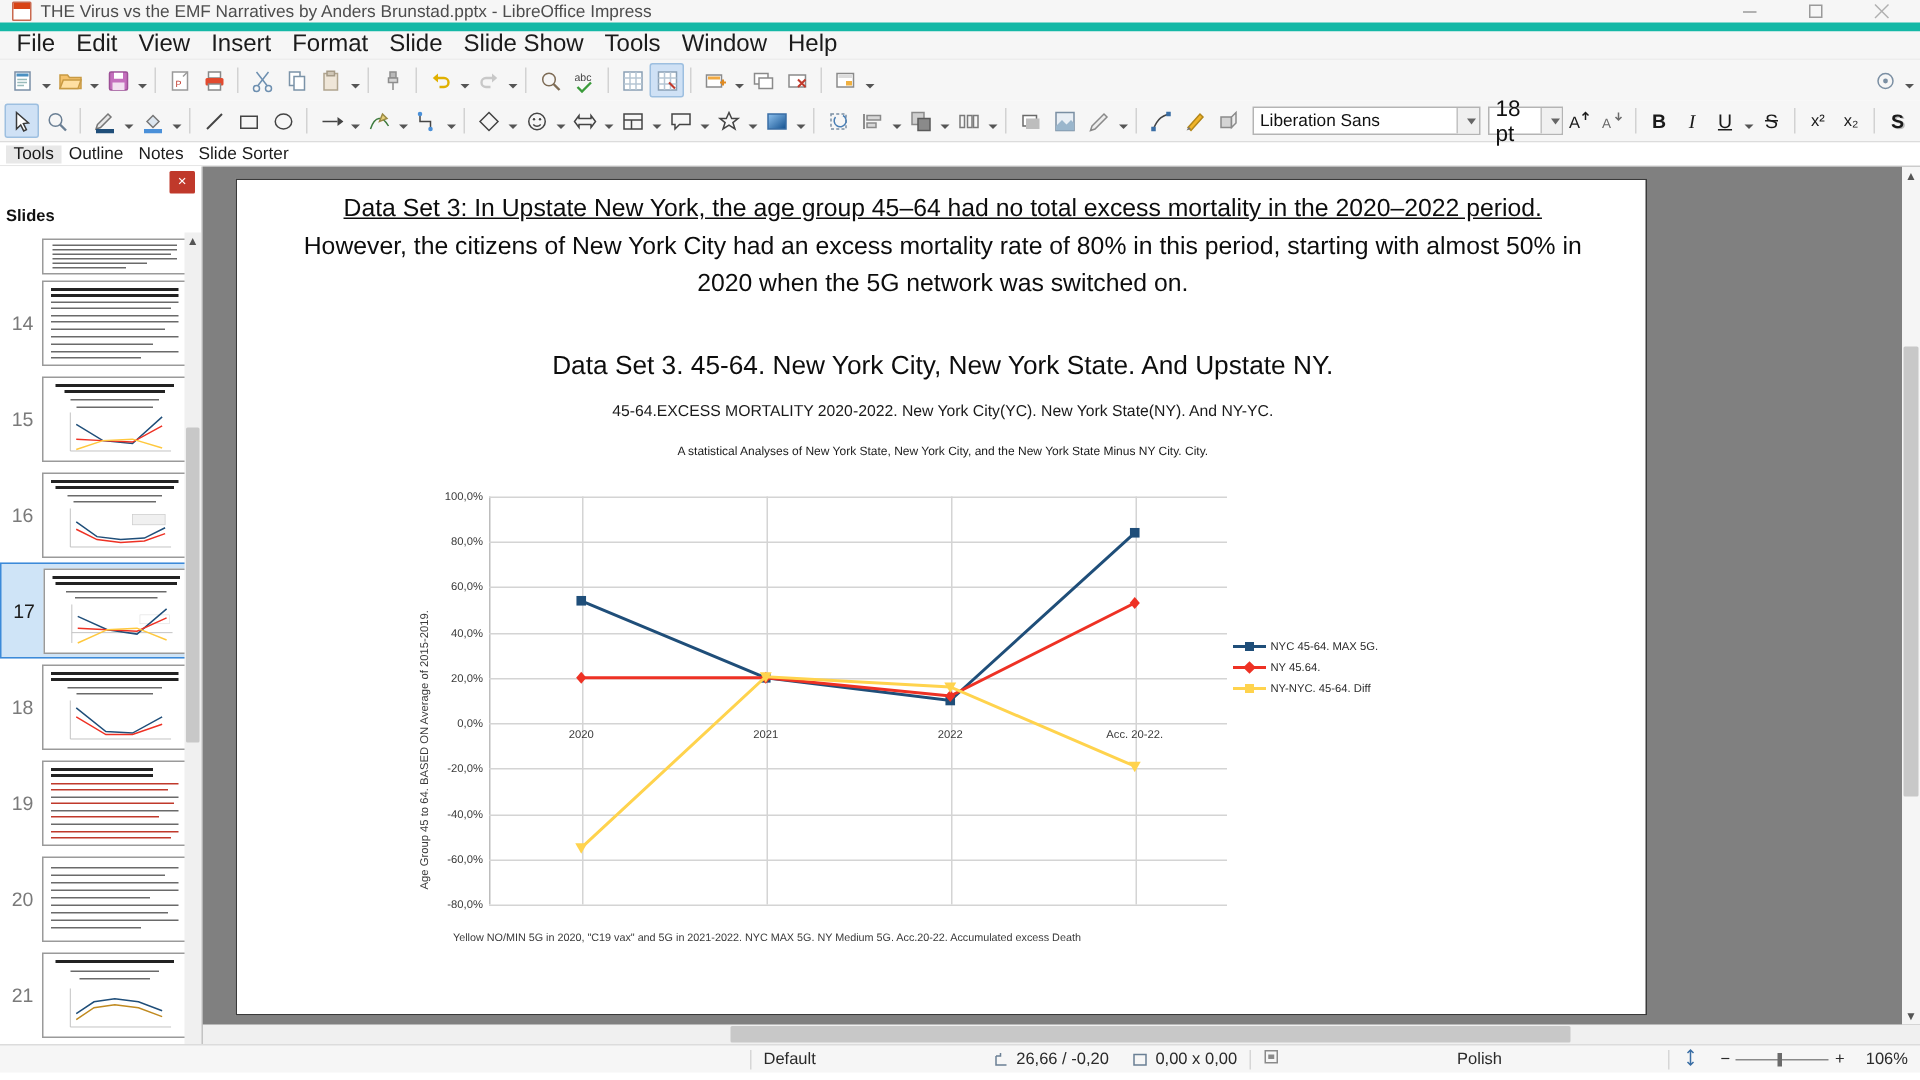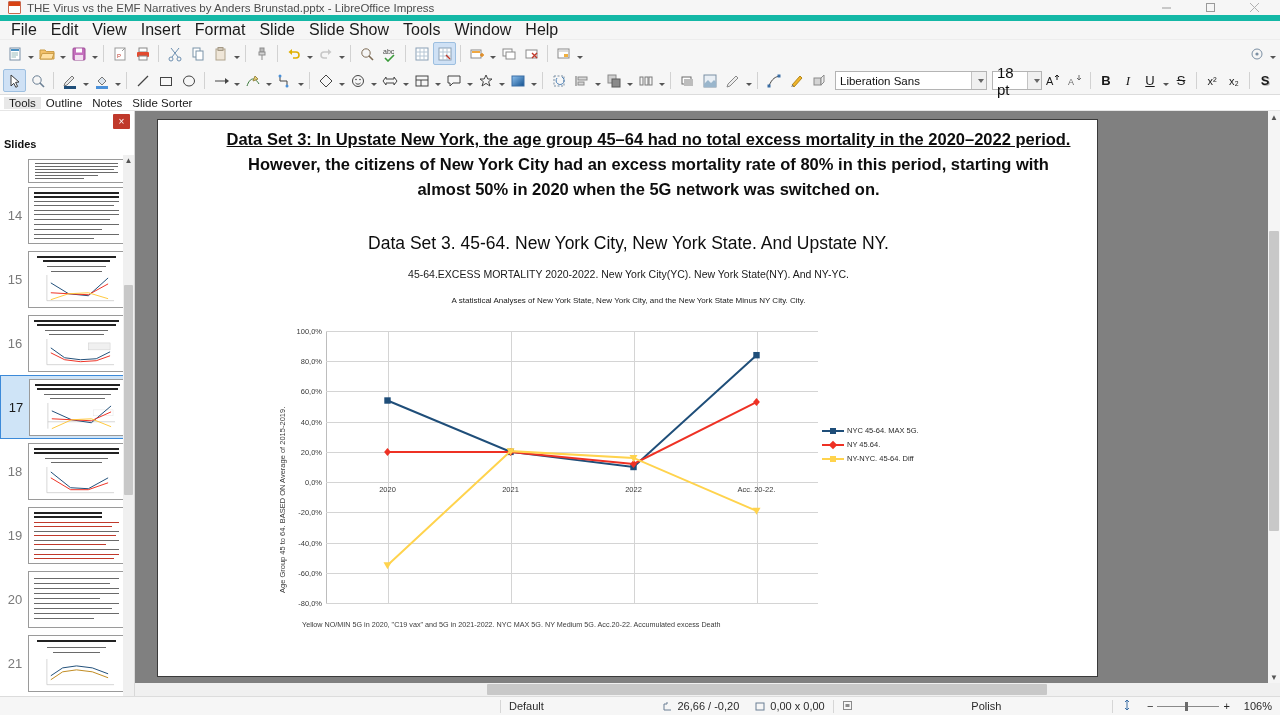--- a/index.html
+++ b/index.html
@@ -59,21 +59,21 @@
   .tl.h{height:2px;background:#222;}
   .mini-chart{position:absolute;left:8px;right:8px;top:22px;bottom:5px;}
   .sp-scroll{position:absolute;right:0;top:44px;bottom:0;width:11px;background:#f0f0f0;}
   .sp-thumbup,.sp-thumbdn{height:11px;display:flex;align-items:center;justify-content:center;color:#555;font-size:8px;}
   .sp-bar{position:absolute;left:1px;right:1px;background:#c8c8c8;border-radius:1px;}
   
   .editor{flex:1;background:#808080;position:relative;overflow:hidden;}
   .canvas-wrap{position:absolute;left:22px;top:8px;right:23px;bottom:21px;background:#808080;}
   .slide-canvas{position:absolute;left:0;top:0;width:941px;height:558px;background:#fff;border:1px solid #3a3a3a;}
   
-  .s-title{position:absolute;left:44px;top:7px;width:853px;text-align:center;font-weight:bold;font-size:16.5px;line-height:25px;color:#0d0d0d;margin-left:20px;}
+  .s-title{position:absolute;left:44px;top:7px;width:853px;text-align:center;font-weight:normal;font-size:16.5px;line-height:25px;color:#0d0d0d;}
   .s-title u{text-decoration:underline;}
   .s-sub1{position:absolute;left:40px;top:113px;width:861px;text-align:center;font-size:17.5px;color:#0d0d0d;}
   .s-sub2{position:absolute;left:40px;top:148px;width:861px;text-align:center;font-size:10.5px;color:#1a1a1a;}
   .s-sub3{position:absolute;left:40px;top:176px;width:861px;text-align:center;font-size:8px;color:#1a1a1a;}
   .s-foot{position:absolute;left:144px;top:500px;font-size:7.2px;color:#3a3a3a;}
   
   .chart{position:absolute;left:110px;top:205px;width:680px;height:285px;}
   .ytitle{position:absolute;left:0;top:0;height:285px;width:12px;}
   .ytitle span{display:block;transform:rotate(-90deg);transform-origin:left top;white-space:nowrap;font-size:7.5px;color:#3a3a3a;position:absolute;left:10px;top:268px;}
   .plot{position:absolute;left:58px;top:6px;right:130px;height:272px;}

